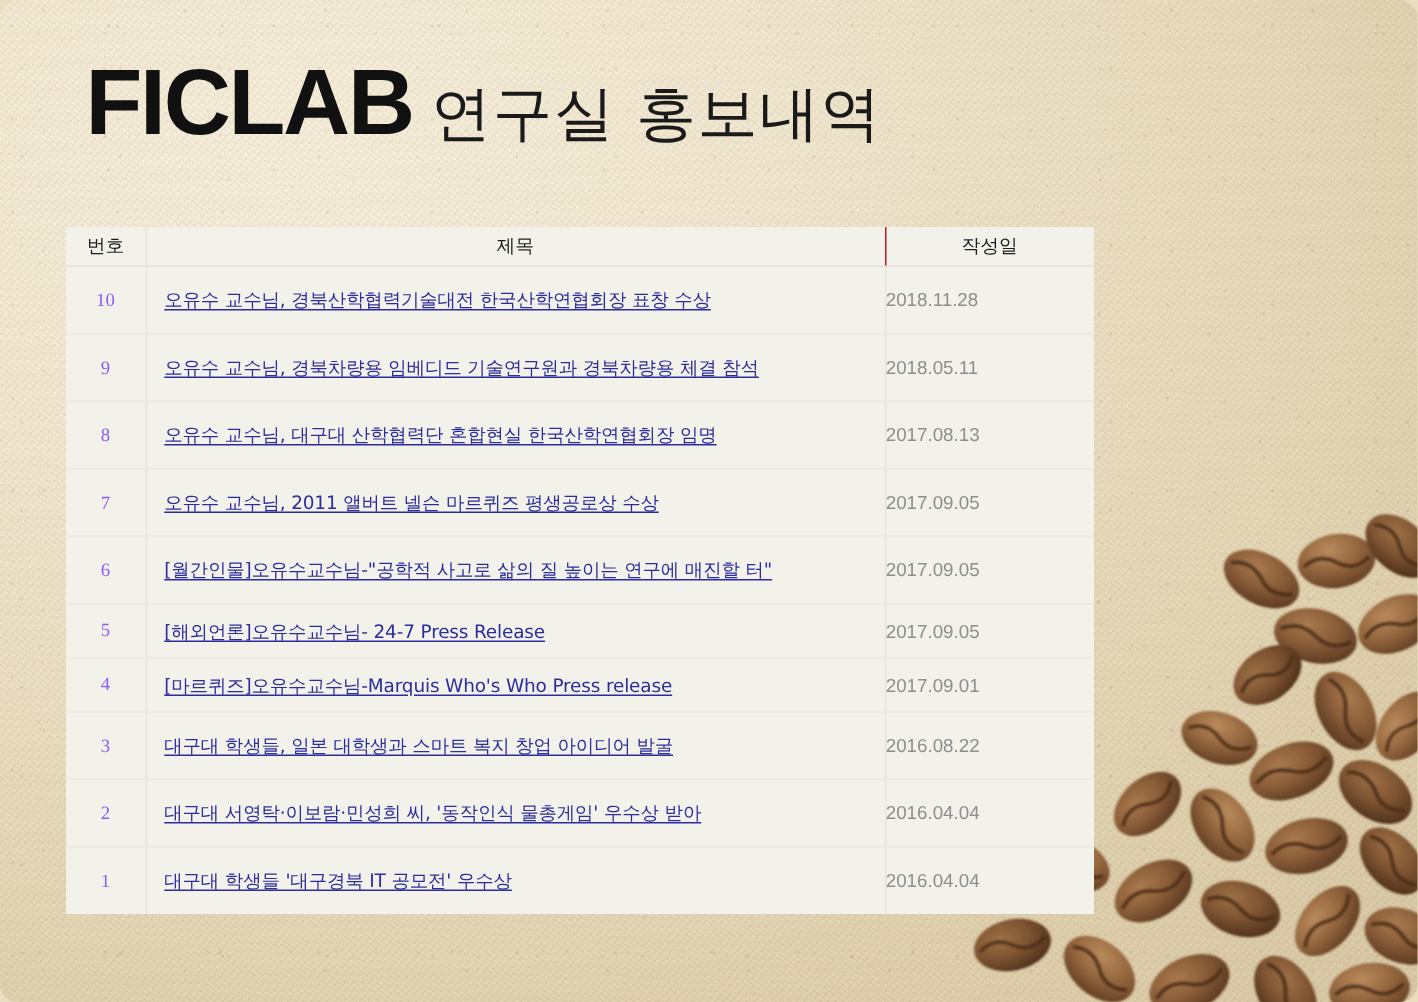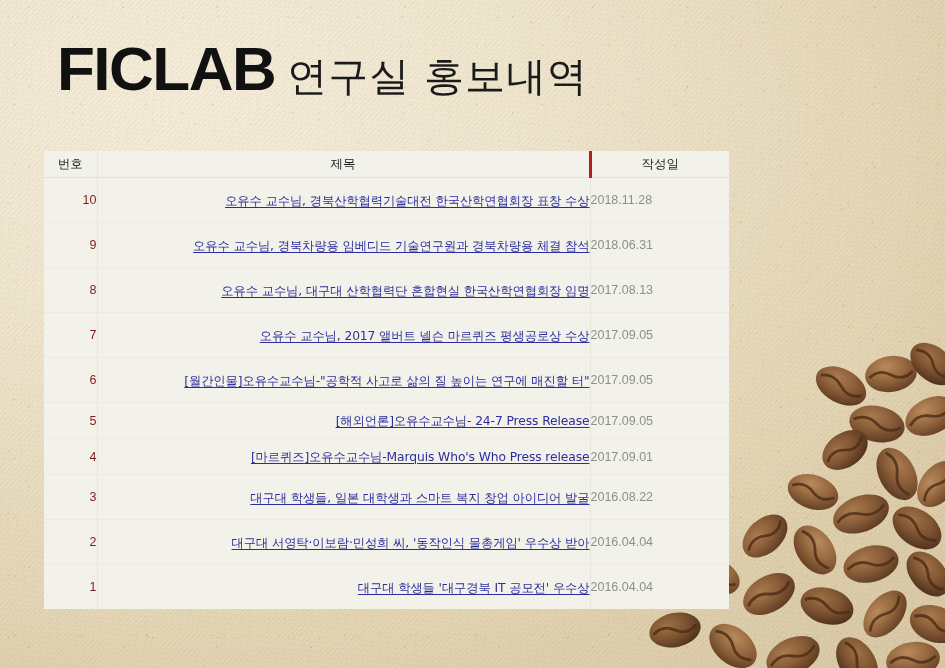--- a/index.html
+++ b/index.html
@@ -15,20 +15,21 @@
     background: #e9ddc2;
   }
 
   
   #slide {
     position: absolute;
     inset: 0;
     width: 945px;
     height: 668px;
     overflow: hidden;
+    border-radius: 12px;
   }
   .bg-base {
     position: absolute;
     inset: 0;
     background:
       radial-gradient(ellipse 900px 620px at 18% 12%, #f6eeda 0%, #f1e7cf 38%, #e9dcbe 72%, #e3d4b2 100%),
       linear-gradient(160deg, #f4ecd8 0%, #ece0c5 55%, #e3d5b3 100%);
   }
   
   .bg-grain {
@@ -125,38 +126,37 @@
     font-weight: 400;
     color: #1c1c1c;
     height: 26px;
     padding: 0;
     background: #f2f2ea;
     border-bottom: 1px solid #e2e2d6;
     text-align: center;
     vertical-align: middle;
   }
   thead th.th-no    { border-right: 1px solid #e6e6da; }
-  thead th.th-title { border-right: 3px solid #b91c1c; }
+  thead th.th-title { border-right: 1px solid #b91c1c; }
 
   tbody td {
     padding: 0;
     background: #f2f2ea;
     border-bottom: 1px solid #eaeae0;
     vertical-align: middle;
     height: 44px;
-    text-align: right;
   }
   tbody tr.compact td { height: 35px; }
   tbody tr:last-child td { border-bottom: none; }
 
   td.cell-no {
-    text-align: right;
-    font-family: Liberation Sans, sans-serif;
+    text-align: center;
+    font-family: Liberation Serif, serif;
     font-size: 12.5px;
-    color: #7f1d1d;
+    color: #8b5cf6;
     border-right: 1px solid #e6e6da;
   }
   td.cell-title {
     padding-left: 12px;
     border-right: 1px solid #e6e6da;
   }
   td.cell-date {
     text-align: left;
     font-family: "Liberation Sans", "DejaVu Sans", sans-serif;
     font-size: 12.5px;
@@ -339,30 +339,30 @@
       </thead>
       <tbody id="board-body">
           <tr>
             <td class="cell-no">10</td>
             <td class="cell-title"><a class="post-link" href="#">오유수 교수님, 경북산학협력기술대전  한국산학연협회장  표창  수상</a></td>
             <td class="cell-date">2018.11.28</td>
           </tr>
           <tr>
             <td class="cell-no">9</td>
             <td class="cell-title"><a class="post-link" href="#">오유수 교수님, 경북차량용  임베디드  기술연구원과  경북차량용  체결  참석</a></td>
-            <td class="cell-date">2018.06.31</td>
+            <td class="cell-date">2018.05.11</td>
           </tr>
           <tr>
             <td class="cell-no">8</td>
             <td class="cell-title"><a class="post-link" href="#">오유수 교수님, 대구대  산학협력단  혼합현실  한국산학연협회장   임명</a></td>
             <td class="cell-date">2017.08.13</td>
           </tr>
           <tr>
             <td class="cell-no">7</td>
-            <td class="cell-title"><a class="post-link" href="#">오유수 교수님, 2017  앨버트  넬슨  마르퀴즈  평생공로상  수상</a></td>
+            <td class="cell-title"><a class="post-link" href="#">오유수 교수님, 2011  앨버트  넬슨  마르퀴즈  평생공로상  수상</a></td>
             <td class="cell-date">2017.09.05</td>
           </tr>
           <tr>
             <td class="cell-no">6</td>
             <td class="cell-title"><a class="post-link" href="#">[월간인물]오유수교수님-"공학적  사고로 삶의 질 높이는  연구에  매진할 터"</a></td>
             <td class="cell-date">2017.09.05</td>
           </tr>
           <tr class="compact">
             <td class="cell-no">5</td>
             <td class="cell-title"><a class="post-link" href="#">[해외언론]오유수교수님-  24-7  Press Release</a></td>

